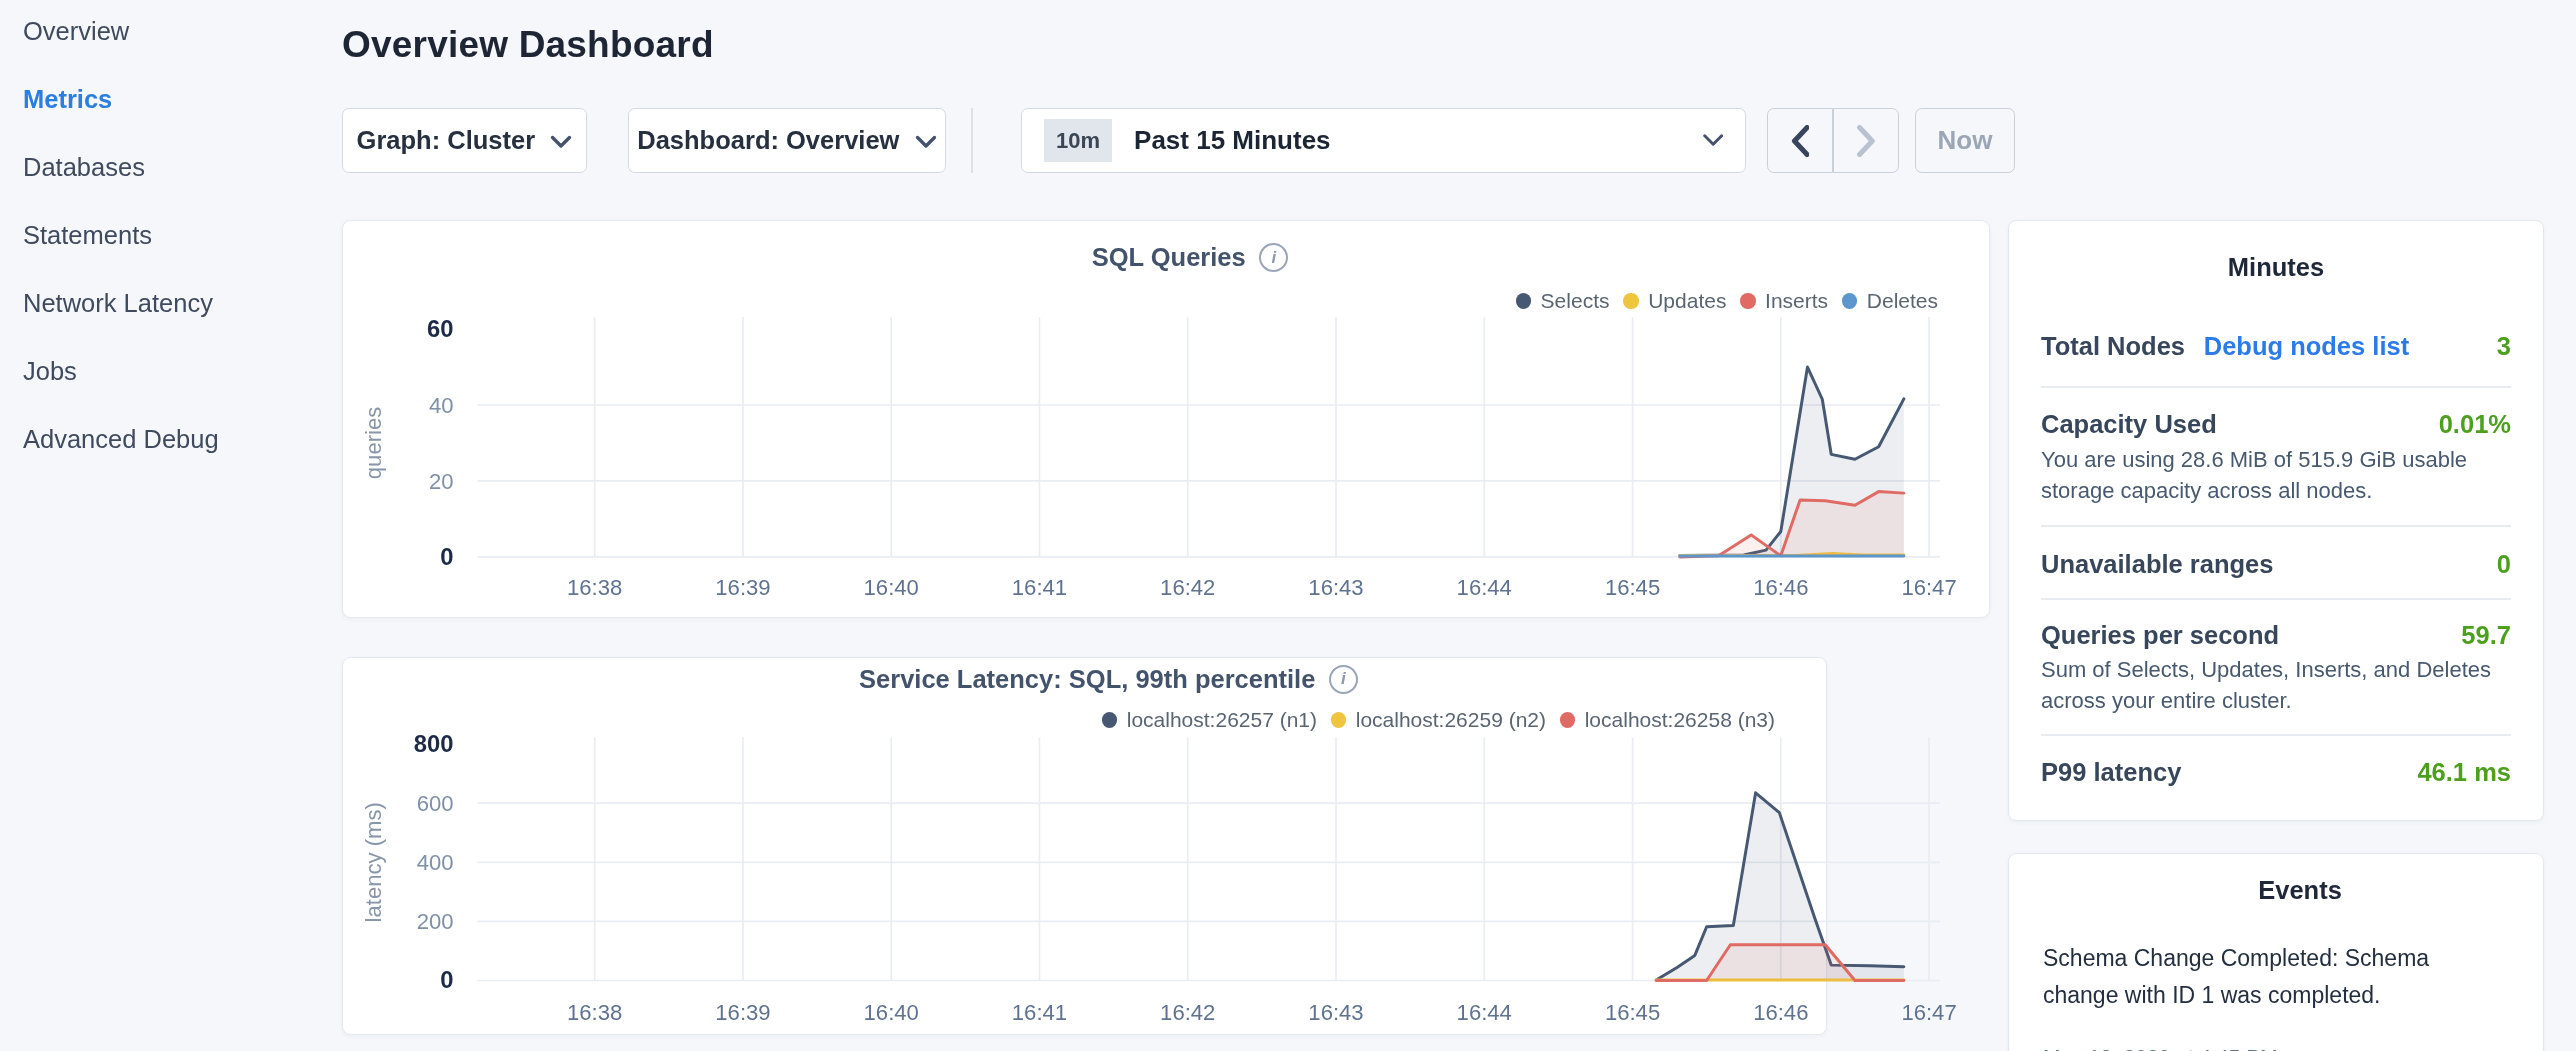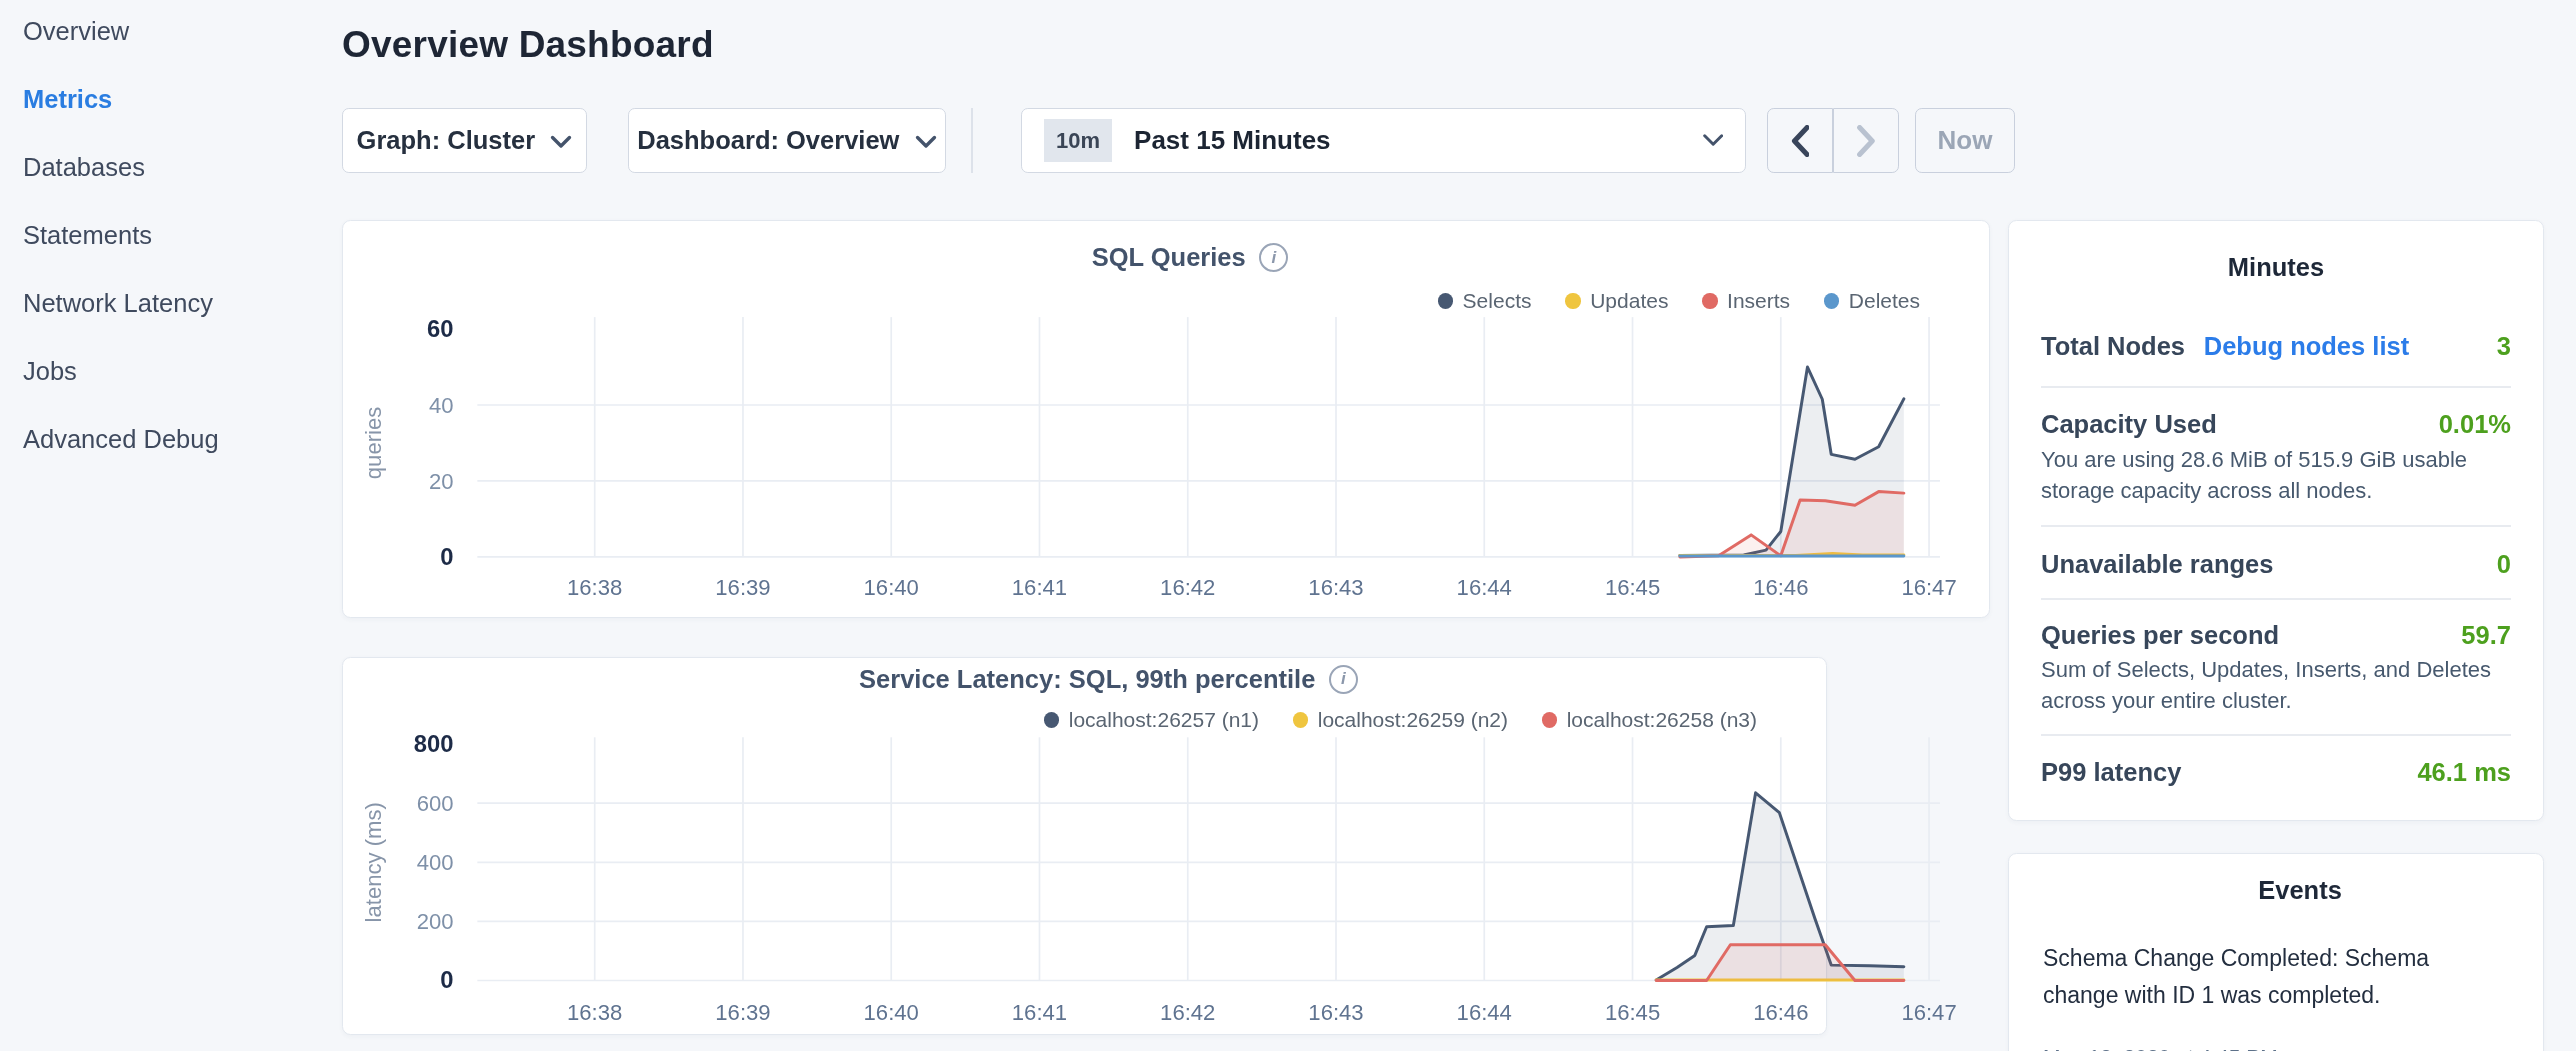--- a/index.html
+++ b/index.html
@@ -67,21 +67,21 @@
     position:absolute; left:0; width:100%; display:flex; justify-content:center;
     align-items:center; gap:13.6px;padding-left:48px;
   }
   .chart-title { font-size:25.5px; font-weight:700; color:#43536b; }
   .info-icon {
     width:29px; height:29px; border:2.6px solid #9aa5b7; border-radius:50%;
     color:#8b97ab; font-size:17px; font-weight:700; font-style:italic;
     display:flex; align-items:center; justify-content:center; cursor:pointer;
   }
   .chart-legend {
-    position:absolute; right:69px; display:flex; gap:34px; align-items:flex-end;
+    position:absolute; right:51px; display:flex; gap:14px; align-items:flex-end;
   }
   .legend-item { display:flex; align-items:center; gap:9.4px; }
   .legend-dot { width:15.3px; height:15.3px; border-radius:50%; }
   .legend-label { font-size:21px; color:#5a6572; }
 
   .chart-svg { position:absolute; left:0; top:0; }
 
   
   .panel-title {
     position:absolute; left:0; width:100%; text-align:center;

